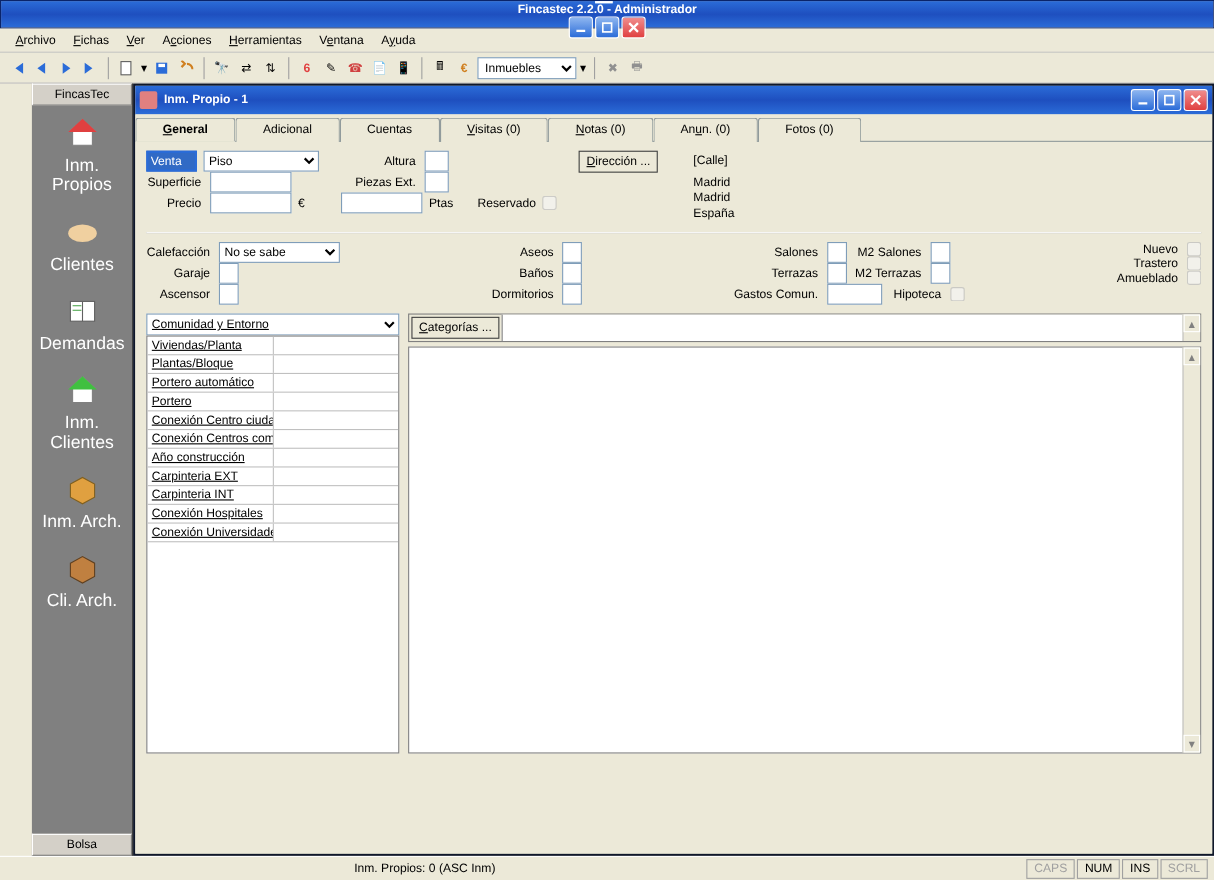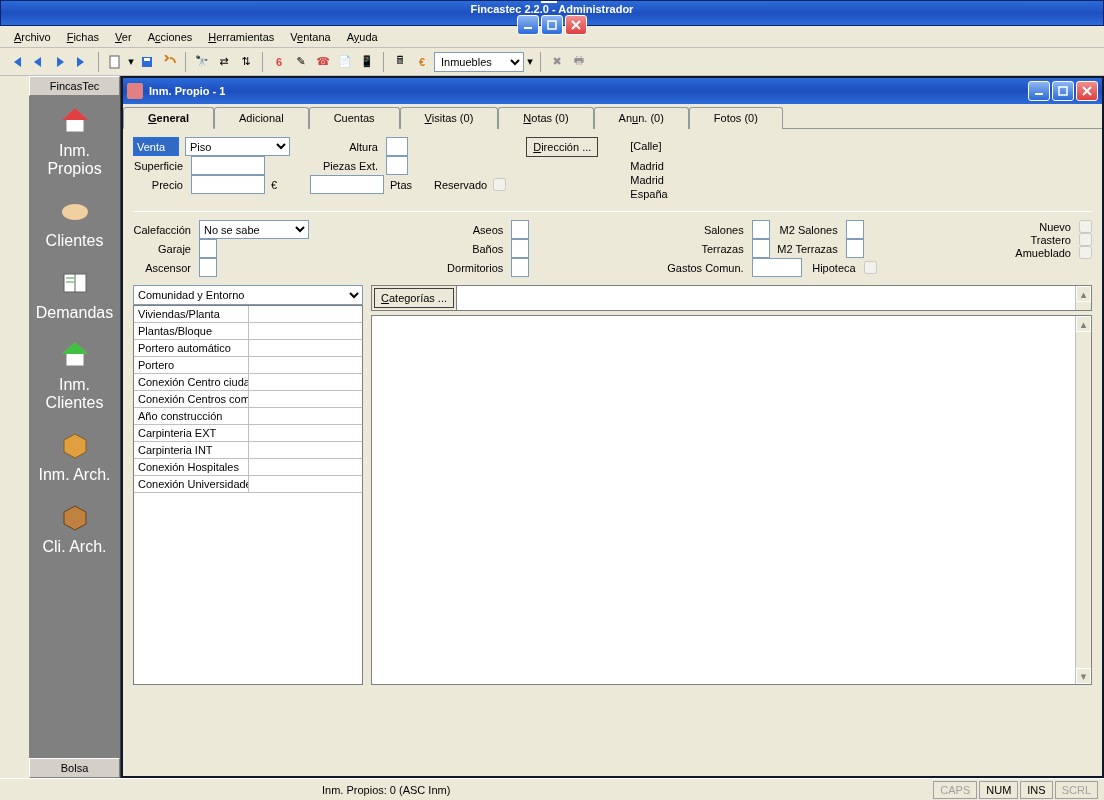--- a/index.html
+++ b/index.html
@@ -53,21 +53,21 @@
 .inp { height: 19px; border: 1px solid #7F9DB9; background: white; padding: 0 2px; }
 .sel { height: 19px; border: 1px solid #7F9DB9; background: white; }
 .btn { height: 20px; border: 1px solid #404040; background: #ECE9D8; padding: 0 6px; cursor: pointer; }
 .chk { width: 13px; height: 13px; }
 .inp.highlight { border: 2px solid #2B6CD8; color: white; background: #316AC5; }
 
 .hr { height: 1px; background: #A0A0A0; margin: 8px 0; border-bottom: 1px solid #fff; }
 
 
 .bottomsplit { display: flex; gap: 8px; margin-top: 8px; height: 400px; }
-.proplist { width: 230px; display: flex; flex-direction: column; }
+.proplist { width: 230px; display: flex; flex-direction: column; text-decoration: underline; }
 .proplist .plselect { height: 20px; border: 1px solid #7F9DB9; background: white; }
 .proplist .pltable { flex: 1; border: 1px solid #808080; background: white; overflow: auto; }
 .proplist .plrow { display: flex; border-bottom: 1px solid #C0C0C0; }
 .proplist .plrow .plname { width: 115px; padding: 2px 4px; border-right: 1px solid #C0C0C0; overflow: hidden; white-space: nowrap; }
 .proplist .plrow .plval { flex: 1; padding: 2px 4px; }
 
 .rightpane { flex: 1; display: flex; flex-direction: column; gap: 4px; }
 .rightpane .topbox { height: 26px; border: 1px solid #808080; background: #ECE9D8; display: flex; align-items: flex-start; }
 .rightpane .scrollbox { flex: 1; border: 1px solid #808080; background: white; position: relative; }
 .vscroll { position: absolute; right: 0; top: 0; bottom: 0; width: 16px; background: #ECE9D8; border-left: 1px solid #C0C0C0; }

